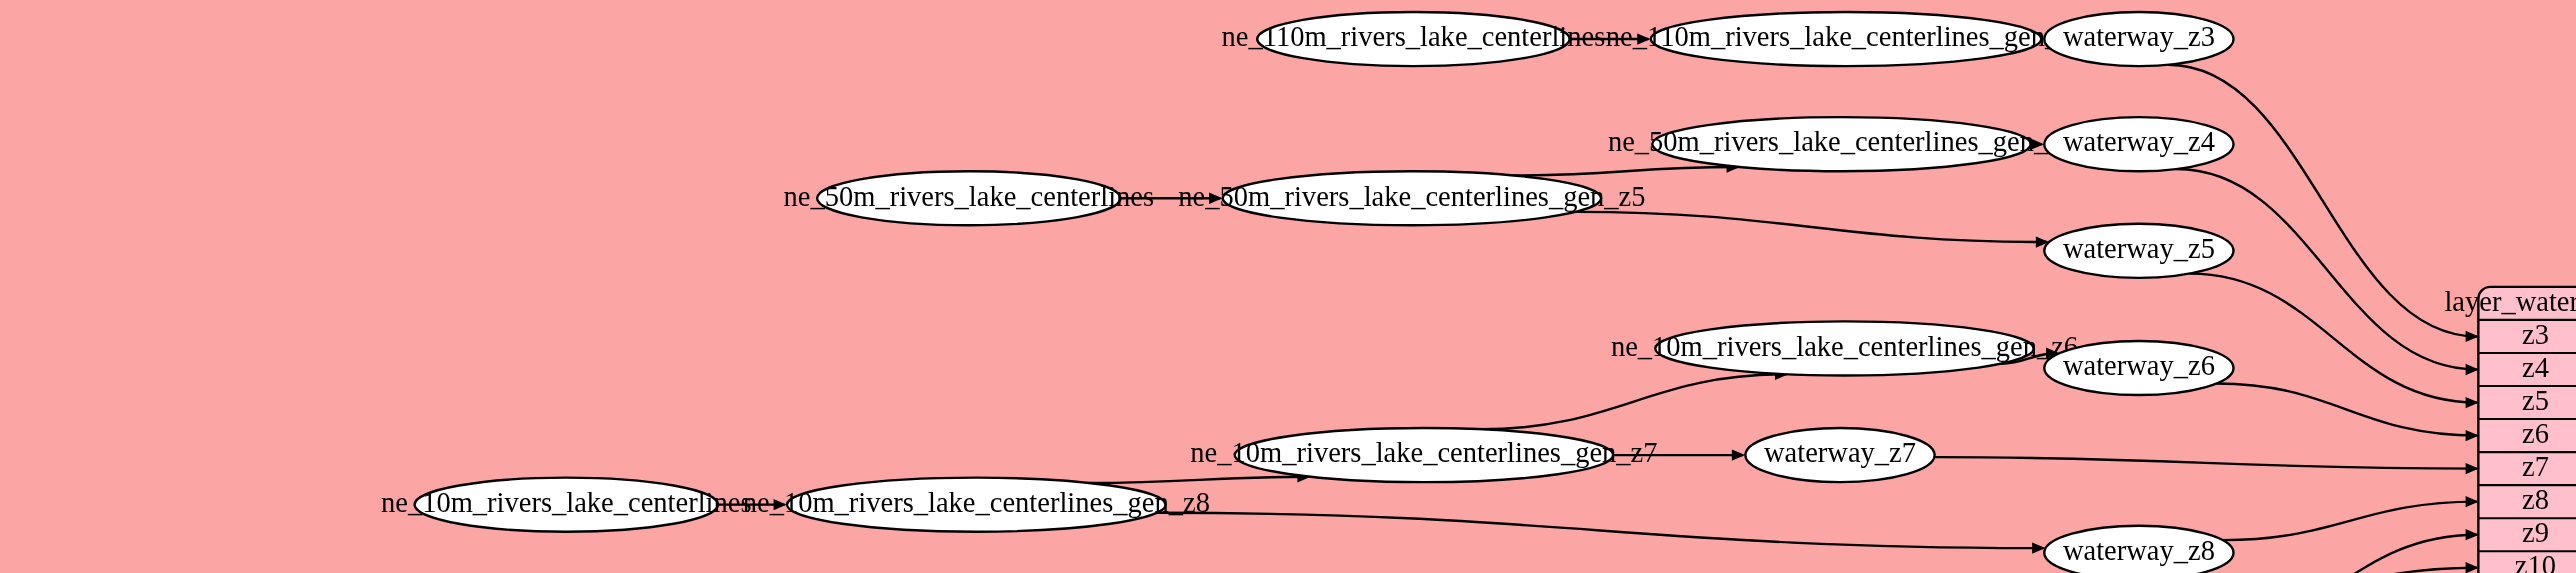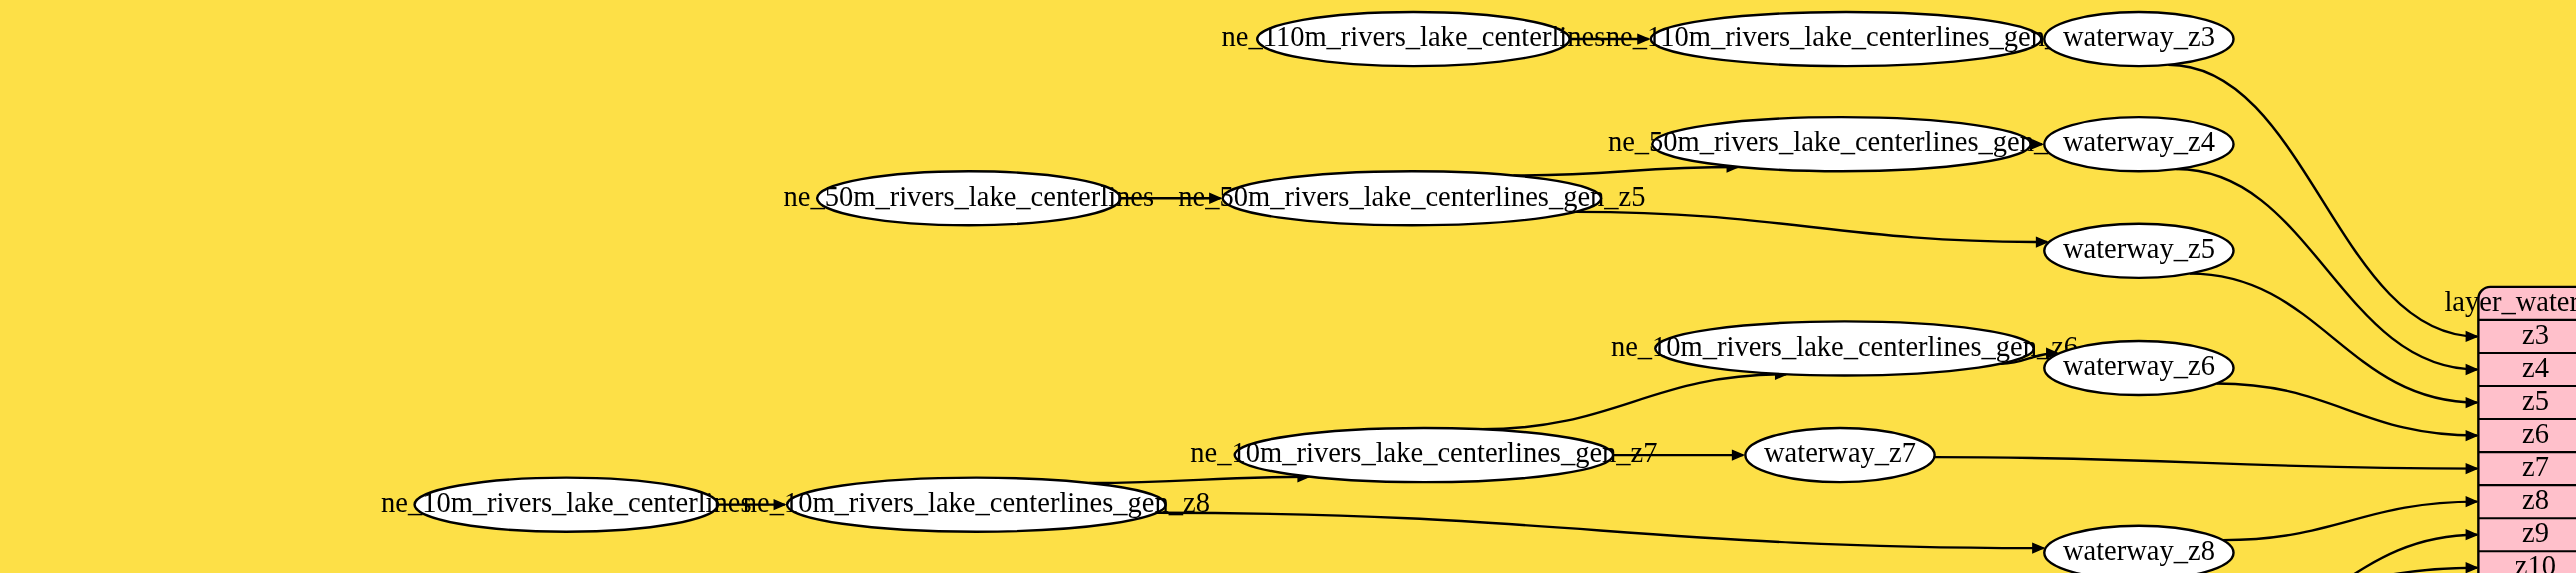--- a/index.html
+++ b/index.html
@@ -4,21 +4,21 @@
 <style>
   html, body {
     margin: 0;
     padding: 0;
     background: #ffffff;
   }
   #graph-root {
     position: relative;
     width: 2576px;
     height: 573px;
-    background: #fde047;
+    background: #fca5a5;
     font-family: "Liberation Serif", "DejaVu Serif", serif;
     overflow: hidden;
   }
   svg#graph-canvas {
     position: absolute;
     left: 0;
     top: 0;
     width: 2576px;
     height: 573px;
     display: block;

